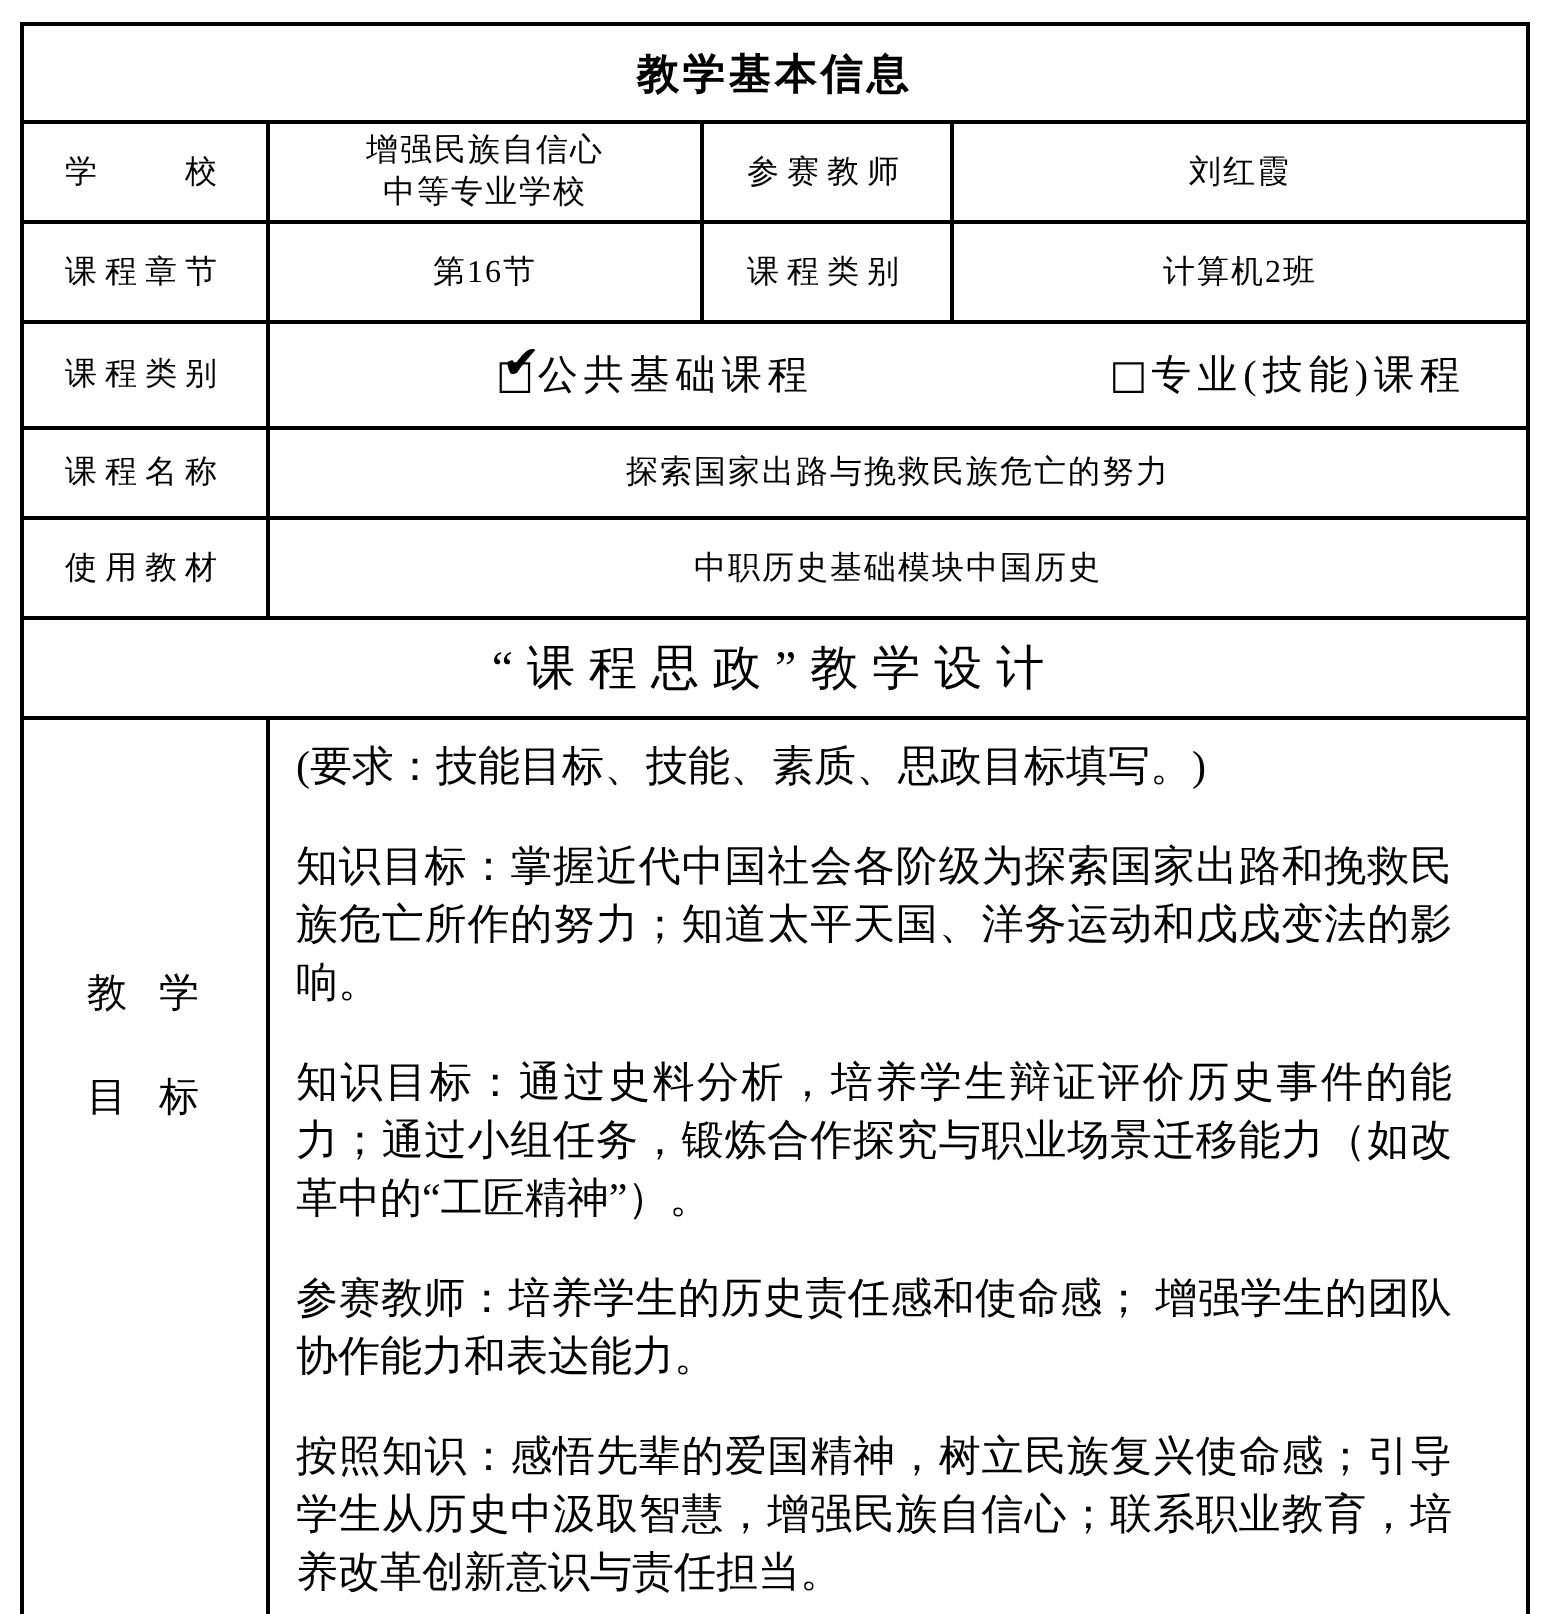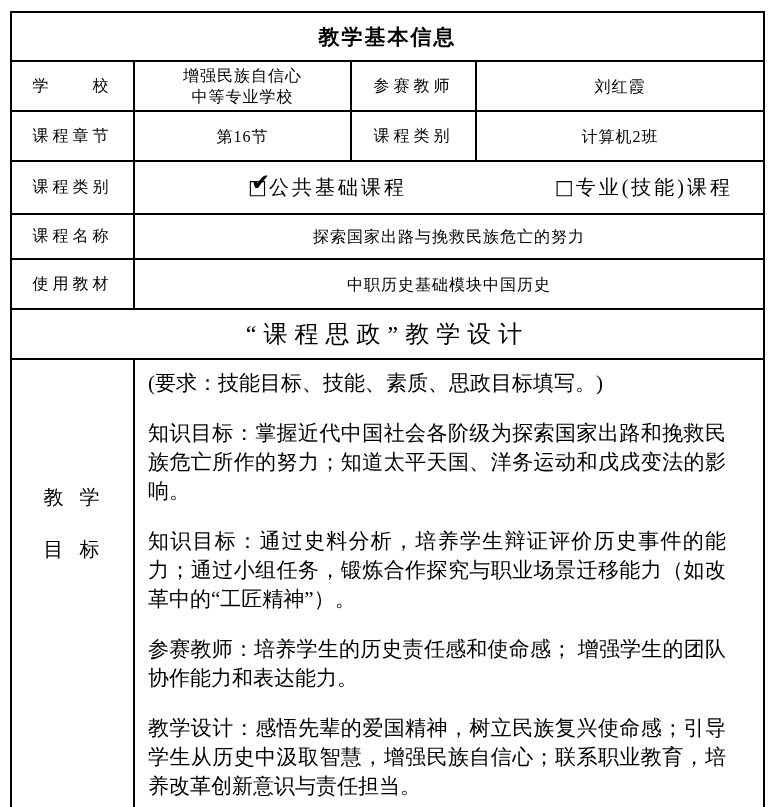--- a/index.html
+++ b/index.html
@@ -173,19 +173,19 @@
     <tr class="r-goals">
       <td class="goals-lbl">
         <div>教 学</div>
         <div>目 标</div>
       </td>
       <td colspan="3" class="goals-body">
         <p class="note">(要求：技能目标、技能、素质、思政目标填写。)</p>
         <p><b>知识目标：</b><span>掌握近代中国社会各阶级为探索国家出路和挽救民族危亡所作的努力；知道太平天国、洋务运动和戊戌变法的影响。</span></p>
         <p><b>知识目标：</b><span>通过史料分析，培养学生辩证评价历史事件的能力；通过小组任务，锻炼合作探究与职业场景迁移能力（如改革中的“工匠精神”）。</span></p>
         <p><b>参赛教师：</b><span>培养学生的历史责任感和使命感； 增强学生的团队协作能力和表达能力。</span></p>
-        <p><b>教学设计：</b><span>感悟先辈的爱国精神，树立民族复兴使命感；引导学生从历史中汲取智慧，增强民族自信心；联系职业教育，培养改革创新意识与责任担当。</span></p>
+        <p><b>按照知识：</b><span>感悟先辈的爱国精神，树立民族复兴使命感；引导学生从历史中汲取智慧，增强民族自信心；联系职业教育，培养改革创新意识与责任担当。</span></p>
       </td>
     </tr>
 
   </tbody>
     </table>
 </div>
 
 </body></html>

